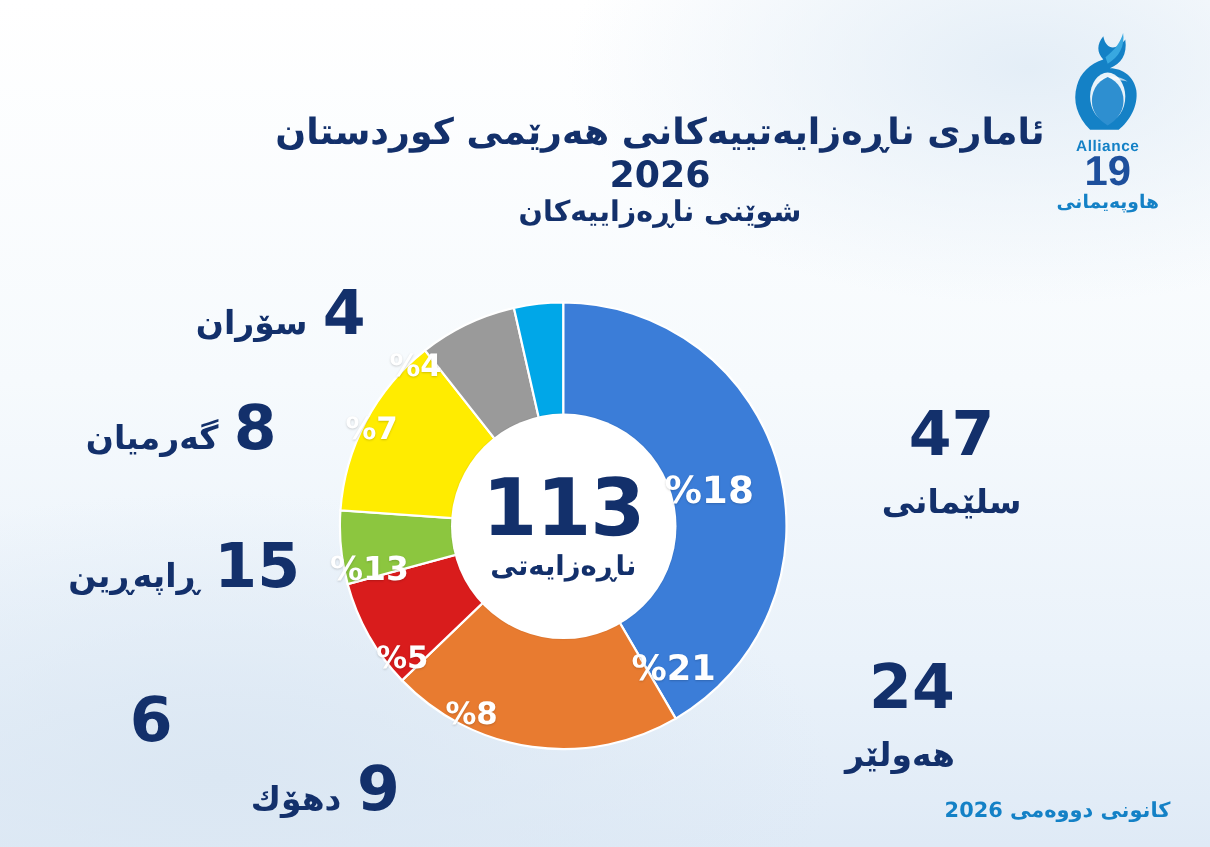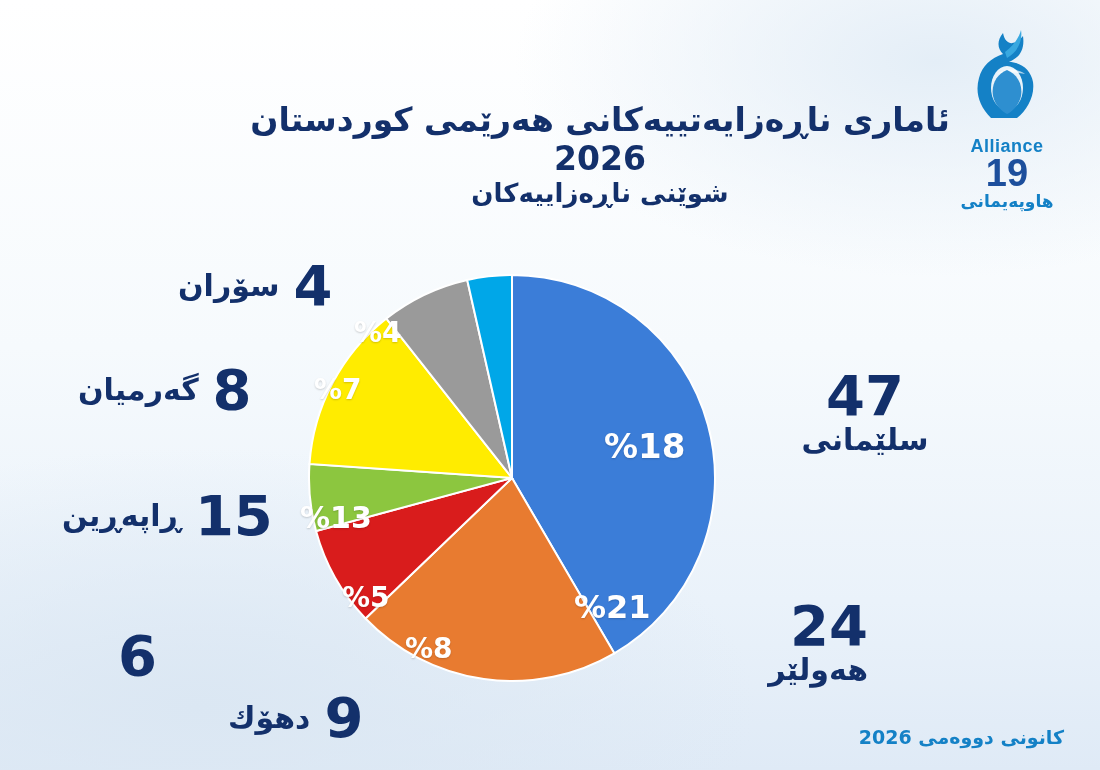--- a/index.html
+++ b/index.html
@@ -26,22 +26,22 @@
     font-size:26px;font-weight:bold;color:#13306b;
     direction:rtl;
   }
 
   
   .logo{position:absolute;top:22px;right:28px;width:130px;height:200px;text-align:center;}
   .logo-bird{position:relative;width:92px;height:100px;margin:0 auto;}
   .logo-bird svg{display:block;}
   .logo-alliance{
     font-family:"Liberation Sans",sans-serif;
-    font-size:18px;font-weight:bold;color:#1481c6;letter-spacing:.5px;
-    margin-top:14px;direction:ltr;
+    font-size:14px;font-weight:bold;color:#1481c6;letter-spacing:.5px;
+    margin-top:2px;direction:ltr;
   }
   .logo-19{
     font-family:"Liberation Sans",sans-serif;
     font-size:38px;font-weight:bold;color:#1d4f9c;line-height:.95;margin-top:-2px;
   }
   .logo-ku{
     font-size:17px;font-weight:bold;color:#1481c6;margin-top:0px;direction:rtl;
   }
 
   
@@ -59,21 +59,21 @@
   
   .pct{
     position:absolute;color:#fff;font-weight:bold;
     white-space:nowrap;direction:ltr;
     text-shadow:0 1px 2px rgba(0,0,0,.18);
   }
 
   
   .callout{position:absolute;color:#13306b;font-weight:bold;white-space:nowrap;}
   .callout .num{font-size:56px;line-height:1;display:block;}
-  .callout .nm{font-size:30px;line-height:1.05;display:block;direction:rtl;}
+  .callout .nm{font-size:30px;line-height:1.05;display:block;direction:rtl;margin-top:17px;}
   .callout.inline{display:flex;align-items:center;gap:14px;}
   .callout.inline .nm{font-size:30px;}
 
   .footer-date{
     position:absolute;right:36px;bottom:22px;
     font-size:19px;font-weight:bold;color:#1481c6;direction:rtl;
   }
 </style>
 </head>
 <body>
@@ -100,20 +100,24 @@
   <svg id="donut" viewBox="0 0 460 460">
       <path d="M 230 230 L 230 27 A 203 203 0 0 1 332.31351204533763 405.3309591970242 Z" fill="#3b7dd8" stroke="#ffffff" stroke-width="2"></path>
       <path d="M 230 230 L 332.31351204533763 405.3309591970242 A 203 203 0 0 1 83.4956952596192 370.5186417972278 Z" fill="#e87b30" stroke="#ffffff" stroke-width="2"></path>
       <path d="M 230 230 L 83.4956952596192 370.5186417972278 A 203 203 0 0 1 34.03930914977374 282.99441141763964 Z" fill="#d91c1c" stroke="#ffffff" stroke-width="2"></path>
       <path d="M 230 230 L 34.03930914977374 282.99441141763964 A 203 203 0 0 1 27.490133150091964 215.90199204027314 Z" fill="#8cc63f" stroke="#ffffff" stroke-width="2"></path>
       <path d="M 230 230 L 27.490133150091964 215.90199204027314 A 203 203 0 0 1 104.37933749502486 70.53699754547722 Z" fill="#ffec00" stroke="#ffffff" stroke-width="2"></path>
       <path d="M 230 230 L 104.37933749502486 70.53699754547722 A 203 203 0 0 1 185.22135675956426 32.00032043069925 Z" fill="#9a9a9a" stroke="#ffffff" stroke-width="2"></path>
       <path d="M 230 230 L 185.22135675956426 32.00032043069925 A 203 203 0 0 1 229.99999999999997 27 Z" fill="#00a7e8" stroke="#ffffff" stroke-width="2"></path>
     </svg>
 
+  <div class="hole">
+    <div class="hole-num">113</div>
+    <div class="hole-lbl">ناڕەزایەتی</div>
+  </div>
 
   <div class="pct" style="left:322px;top:178px;font-size:34px;">%18</div>
   <div class="pct" style="left:292px;top:340px;font-size:32px;">%21</div>
   <div class="pct" style="left:123px;top:384px;font-size:28px;">%8</div>
   <div class="pct" style="left:60px;top:333px;font-size:28px;">%5</div>
   <div class="pct" style="left:18px;top:240px;font-size:30px;color:#fff;margin-top:12px;">%13</div>
   <div class="pct" style="left:32px;top:125px;font-size:28px;">%7</div>
   <div class="pct" style="left:72px;top:68px;font-size:28px;">%4</div>
 </div>
 

